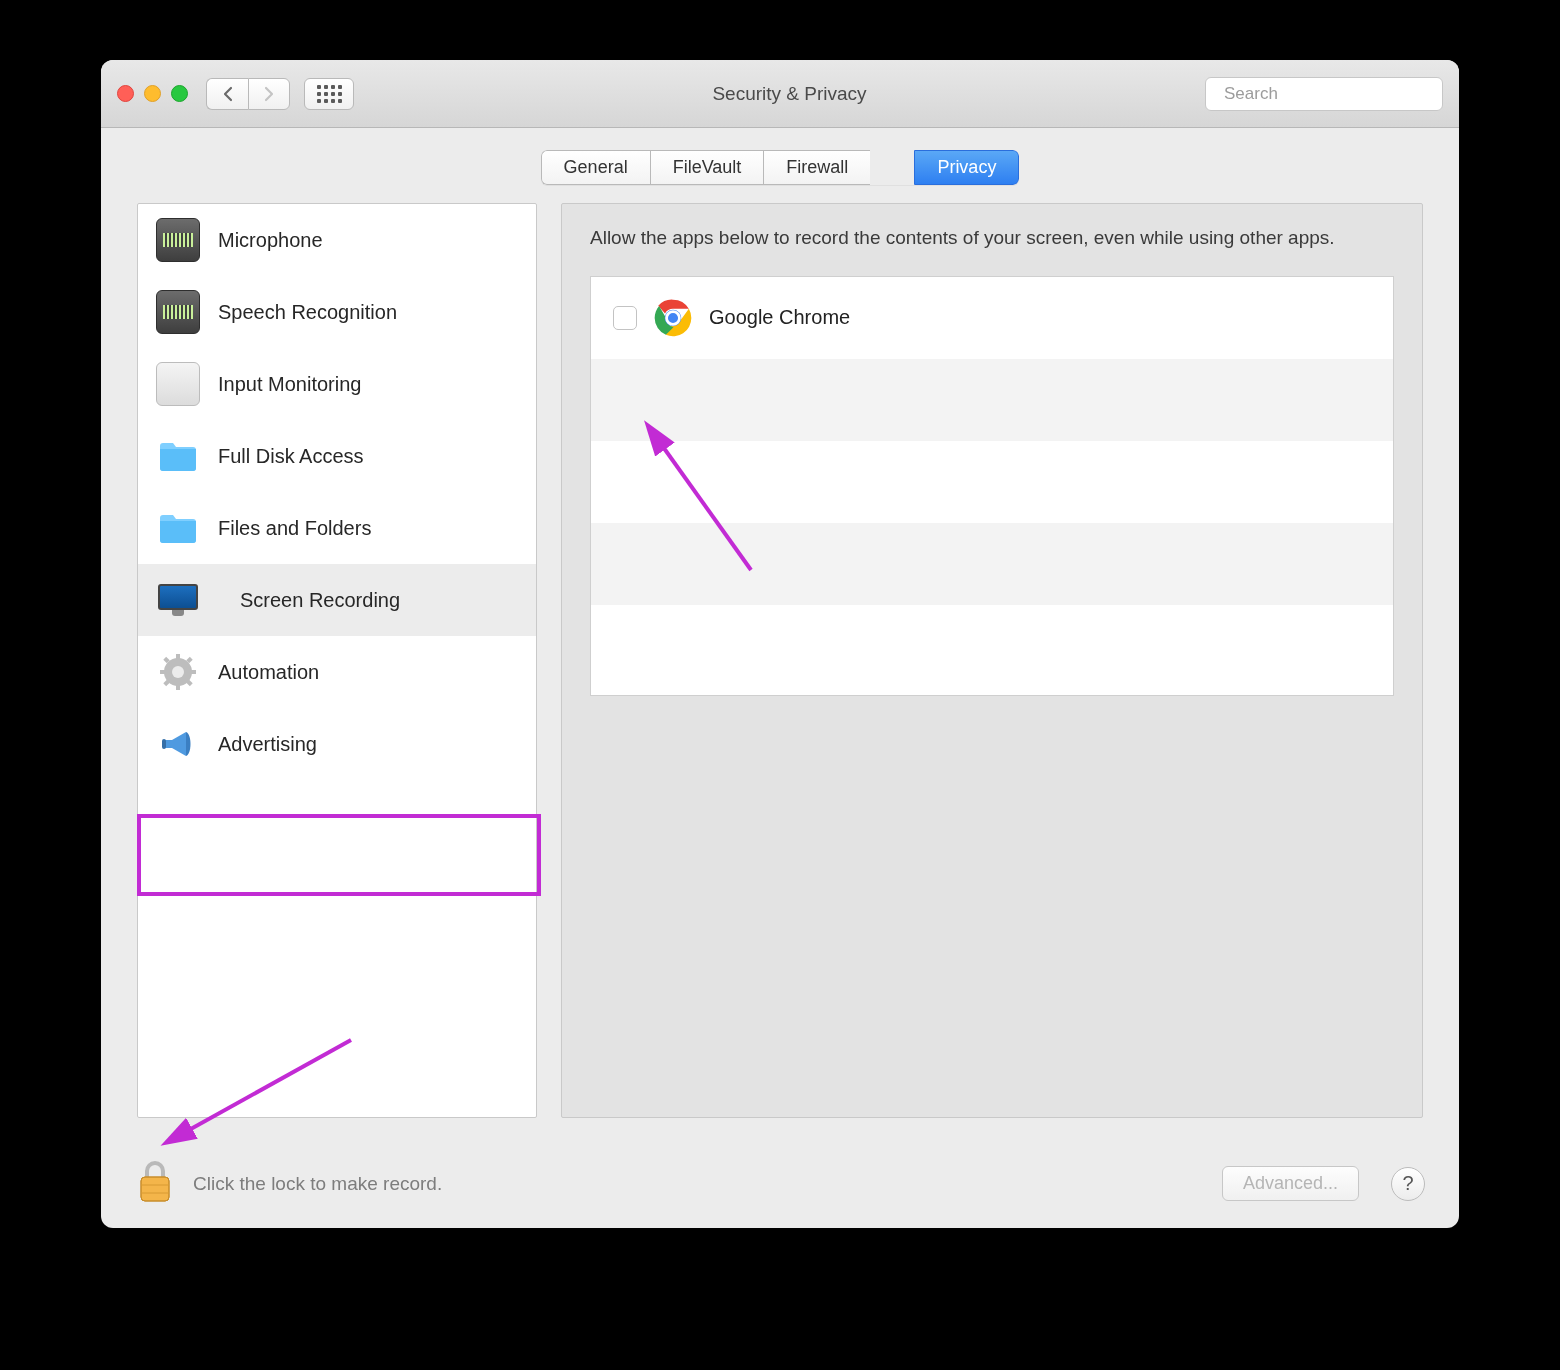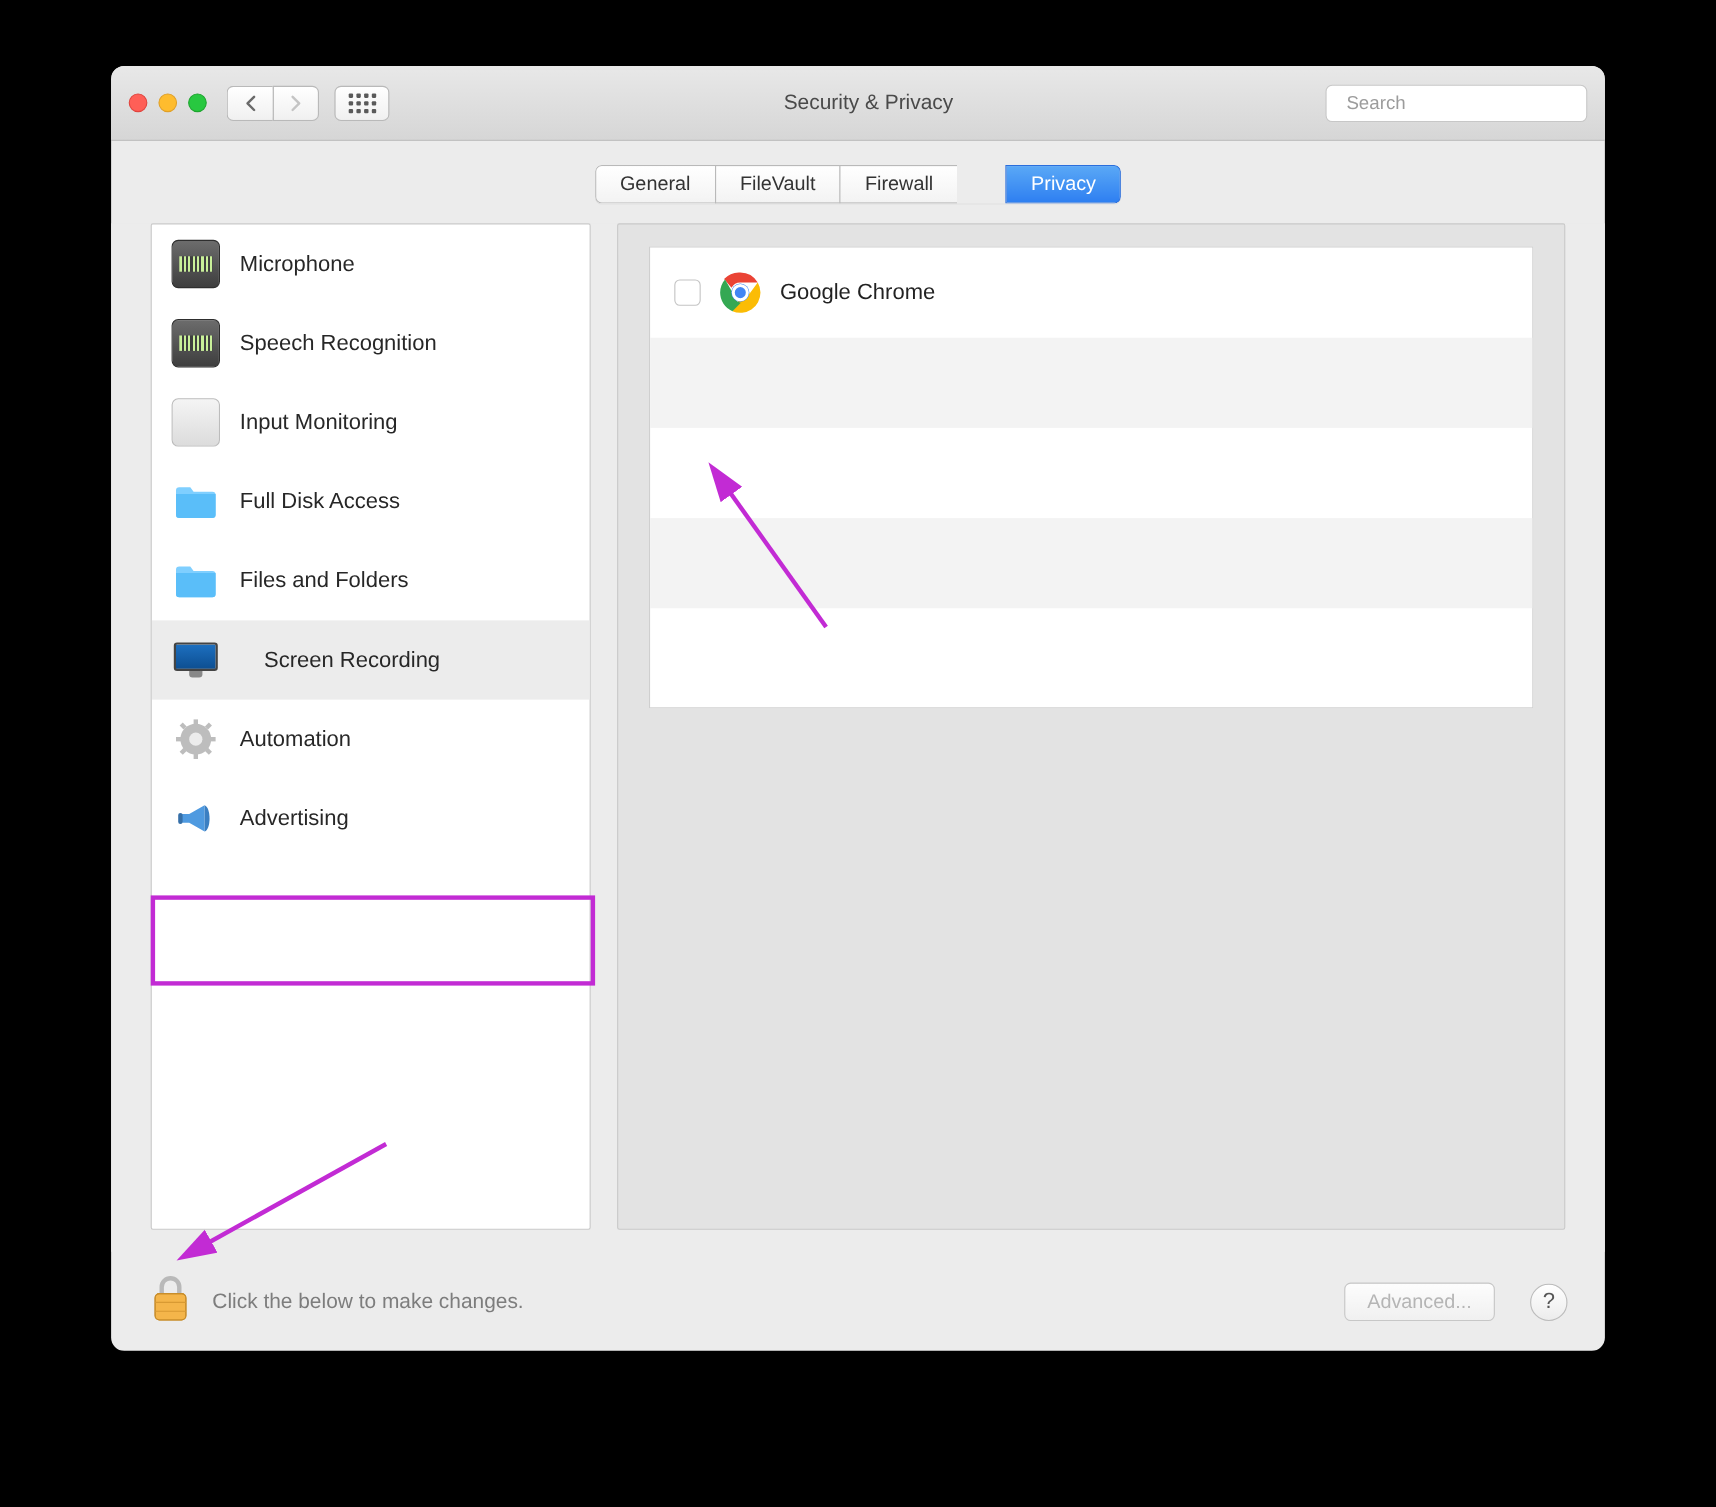--- a/index.html
+++ b/index.html
@@ -356,20 +356,21 @@
               <path d="M6 16h8l14-8v24l-14-8H6z" fill="#4f9ae0"></path>
               <path d="M28 8c6 2 6 22 0 24z" fill="#3b7fc2"></path>
               <rect x="4" y="15" width="4" height="10" rx="2" fill="#356fa8"></rect>
             </svg>
         </div>
         <span>Advertising</span>
       </div>
     </div>
 
     <div class="rightpane">
+      <div class="desc">Allow the apps below to record the contents of your screen, even while using other apps.</div>
       <div class="applist">
         <div class="app-row">
           <div class="chk"></div>
           <svg class="chrome-icon" viewBox="0 0 48 48">
             <circle cx="24" cy="24" r="22" fill="#fff"></circle>
             <path d="M24 4a20 20 0 0117.3 10H24a10 10 0 00-8.72 5.07L7.9 10.6A19.94 19.94 0 0124 4z" fill="#ea4335"></path>
             <path d="M44 24a20 20 0 01-27.8 18.4l8.3-14.38A10 10 0 0034 24l.01-.02L41.3 14A19.9 19.9 0 0144 24z" fill="#fbbc05"></path>
             <path d="M16.2 42.4A20 20 0 014 24c0-5 1.84-9.58 4.88-13.08l8.3 14.37A10 10 0 0024 34l.52-.01-8.32 8.41z" fill="#34a853"></path>
             <circle cx="24" cy="24" r="9" fill="#4285f4"></circle>
             <circle cx="24" cy="24" r="7" fill="#4285f4" stroke="#fff" stroke-width="3"></circle>
@@ -387,21 +388,21 @@
   <div class="footer">
     <div class="lock-icon">
       <svg viewBox="0 0 40 46">
         <path d="M12 18v-6a8 8 0 0116 0v6" fill="none" stroke="#b9b9b9" stroke-width="4"></path>
         <rect x="6" y="18" width="28" height="24" rx="4" fill="#f4b54a" stroke="#c88d2a"></rect>
         <rect x="6" y="18" width="28" height="24" rx="4" fill="none" stroke="#c88d2a"></rect>
         <line x1="6" y1="26" x2="34" y2="26" stroke="#d89a33" stroke-width="1"></line>
         <line x1="6" y1="34" x2="34" y2="34" stroke="#d89a33" stroke-width="1"></line>
       </svg>
     </div>
-    <div class="lock-text">Click the below to make changes.</div>
+    <div class="lock-text">Click the lock to make record.</div>
     <button class="adv-btn">Advanced...</button>
     <div class="help-btn">?</div>
   </div>
 
   <div class="annotation-box" style="left:36px; top:754px; width:404px; height:82px;"></div>
 
   <svg class="annotation-arrow" style="left:530px; top:350px; width:160px; height:180px;">
     <defs>
         <marker id="ah1" markerWidth="10" markerHeight="10" refX="6" refY="3" orient="auto">
       <path d="M0,0 L0,6 L9,3 z" fill="#c22bd4"></path>

